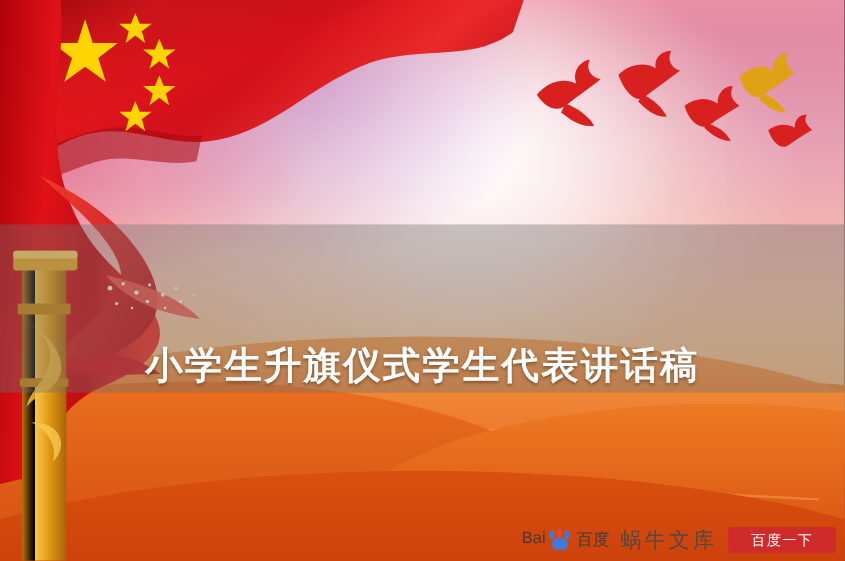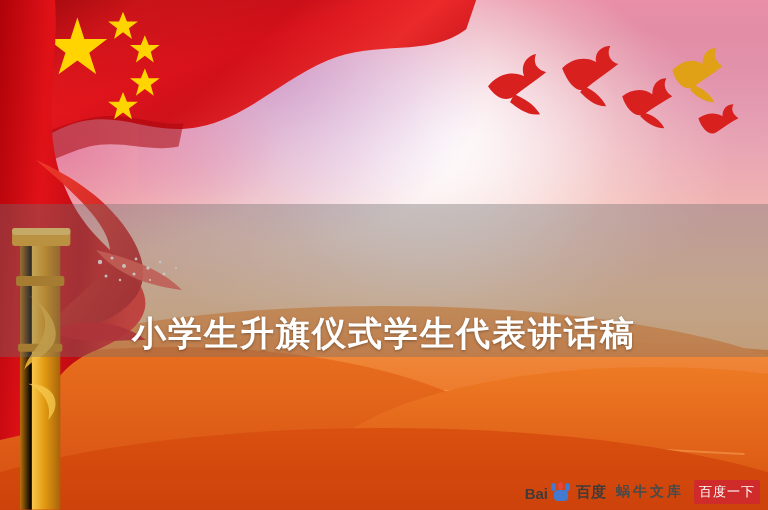--- a/index.html
+++ b/index.html
@@ -195,23 +195,23 @@
     position: absolute;
     right: 8px;
     bottom: 6px;
     display: flex;
     align-items: center;
     gap: 10px;
   }
   .baidu-mark {
     position: relative;
     display: flex;
-    align-items: flex-end;
+    align-items: flex-start;
     font-size: 15px;
-    font-weight: 700;
+    font-weight: 400;
     color: #2b2b2b;
     letter-spacing: 0px;
     opacity: 0.95;
   }
   .baidu-mark .bd-txt { color: #3a3a3a; }
   .bd-paw {
     display: inline-block;
     width: 26px;
     height: 20px;
     margin: 0 1px;
@@ -221,30 +221,30 @@
   .bd-paw .p {
     position: absolute;
     background: #3b7ddd;
     border-radius: 50%;
   }
   .bd-paw .p1 { width: 5px; height: 8px; left: 2px; top: 1px; background: #3b7ddd; }
   .bd-paw .p2 { width: 5px; height: 8px; left: 9px; top: 0px; background: #e8463c; }
   .bd-paw .p3 { width: 5px; height: 8px; left: 16px; top: 1px; background: #3b7ddd; }
   .bd-paw .p4 { width: 14px; height: 11px; left: 5px; top: 8px; background: #3b7ddd; border-radius: 4px; }
   .snail-brand {
-    font-size: 14px;
+    font-size: 19px;
     color: #4a4a4a;
-    font-weight: 700;
+    font-weight: 400;
     letter-spacing: 3px;
   }
   .baidu-btn {
     background: #cf2b2b;
     color: #ffffff;
     font-size: 13px;
-    padding: 3px 5px;
+    padding: 3px 21px;
     border-radius: 2px;
     letter-spacing: 1px;
     border: none;
     cursor: pointer;
   }
 </style>
 </head>
 <body>
 
 <div id="stage">

